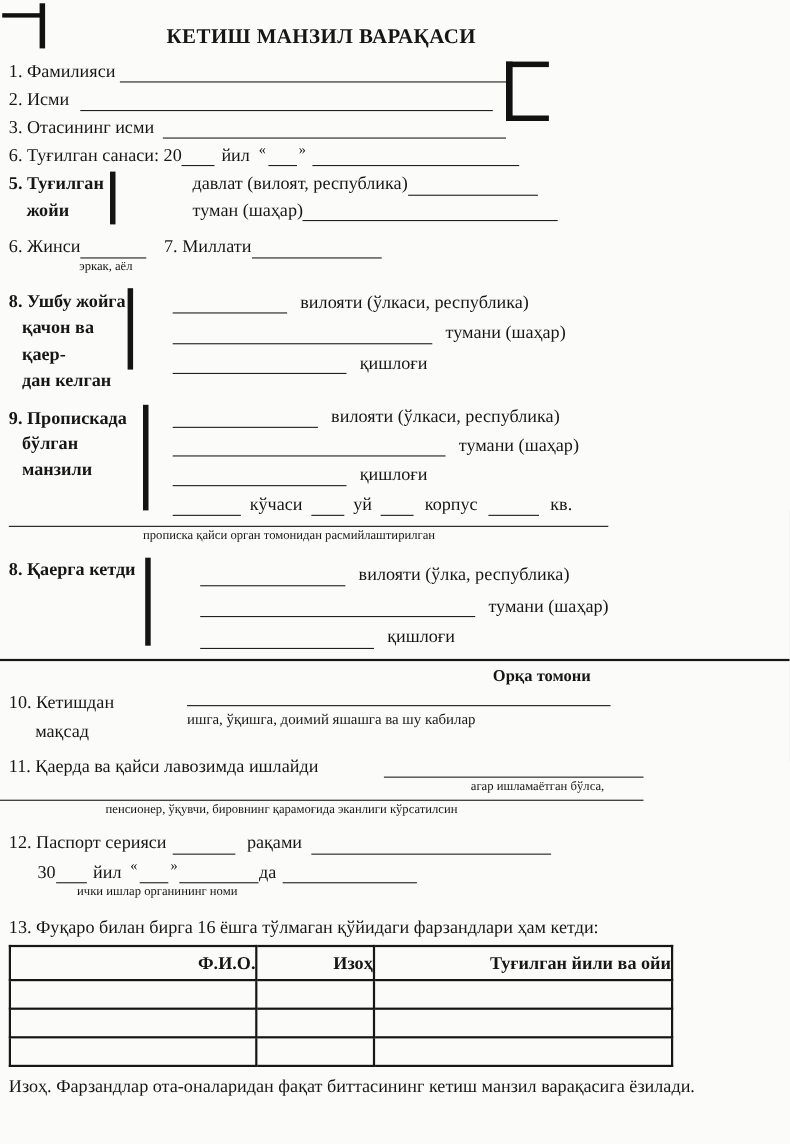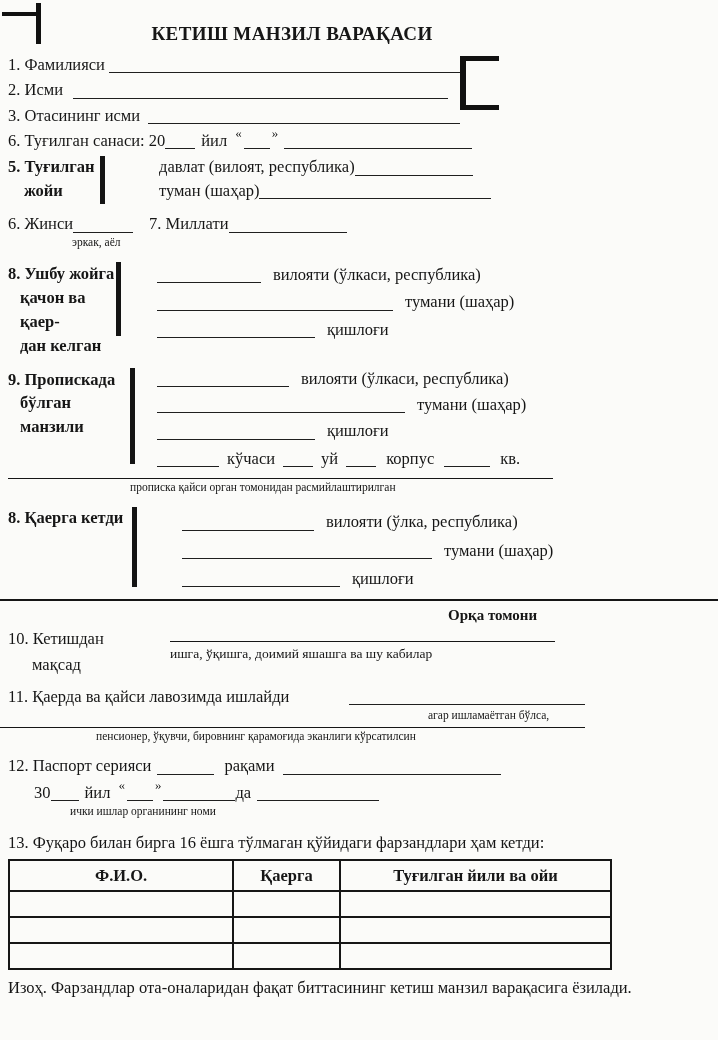--- a/index.html
+++ b/index.html
@@ -1,37 +1,37 @@
 <!DOCTYPE html>
 <html><head>
 <meta charset="utf-8">
 <style>
   *{margin:0;padding:0;box-sizing:border-box}
   html,body{background:#e9e9e9}
   .page{position:relative;width:718px;height:1040px;margin:0 auto;background:#fbfbf9;color:#161616;
         font-family:"Liberation Serif",serif;font-size:16.5px;line-height:1.3;padding-left:8px;overflow:hidden}
   .b{font-weight:bold}
-  .row{display:flex;align-items:center}
+  .row{display:flex;align-items:flex-end}
   .bl{border-bottom:1.6px solid #1f1f1f;height:1.05em;flex:none;display:inline-block}
   .grow{flex:1 1 auto}
   .bar{width:5px;background:#141414;flex:none}
   .cap{font-size:11.5px;line-height:1.3}
   .cap2{font-size:13.5px;line-height:1.35}
   .q{font-size:13px;position:relative;top:-7px;margin:0 2px}
   .title{width:568px;text-align:center;font-size:19px;margin-top:22px;letter-spacing:.4px}
   .mark{position:absolute;background:#111}
   .mark-h{left:2px;top:12px;width:36px;height:4px}
   .mark-v{left:36px;top:3px;width:5px;height:41px}
   .photo-bracket{position:absolute;left:460px;top:56px;width:39px;height:54px;
         border-left:6px solid #111;border-top:5px solid #111;border-bottom:5px solid #111}
   .hline{border-bottom:1.8px solid #161616}
   .divider{border-top:2.5px solid #161616;width:718px;margin-left:-8px}
   table.kids{border-collapse:collapse;width:604px;margin-top:6px}
   table.kids th,table.kids td{border:2px solid #161616}
-  table.kids th{height:31px;font-size:16.5px;font-weight:bold;text-align:center}
+  table.kids th{height:31px;font-size:16.5px;font-weight:bold;text-align:right}
   table.kids td{height:26px}
 </style>
 </head>
 <body>
 
 <div class="page">
 
   <div class="mark mark-h"></div>
   <div class="mark mark-v"></div>
   <div class="photo-bracket"></div>
@@ -59,21 +59,21 @@
     <span class="q">»</span>
     <span class="bl" style="width:188px;margin-left:4px"></span>
   </div>
 
   <div style="display:flex;margin-top:5px">
     <div style="width:92px">
       <div class="b">5. Туғилган</div>
       <div class="b" style="padding-left:16px;margin-top:2px">жойи</div>
     </div>
     <div class="bar" style="height:48px"></div>
-    <div style="margin-left:54px">
+    <div style="margin-left:70px">
       <div class="row">
         <span>давлат (вилоят, республика)</span>
         <span class="bl" style="width:118px"></span>
       </div>
       <div class="row" style="margin-top:2px">
         <span>туман (шаҳар)</span>
         <span class="bl" style="width:232px"></span>
       </div>
     </div>
   </div>
@@ -220,21 +220,21 @@
   <div style="margin-top:13px">13. Фуқаро билан бирга 16 ёшга тўлмаган қўйидаги фарзандлари ҳам кетди:</div>
   <table class="kids">
     <colgroup>
         <col style="width:225px">
         <col style="width:107px">
         <col style="width:272px">
       </colgroup>
     <thead>
       <tr>
         <th>Ф.И.О.</th>
-        <th>Қаерга</th>
+        <th>Изоҳ</th>
         <th>Туғилган йили ва ойи</th>
       </tr>
     </thead>
     <tbody>
       <tr>
           <td></td>
           <td></td>
           <td></td>
         </tr>
       <tr>

